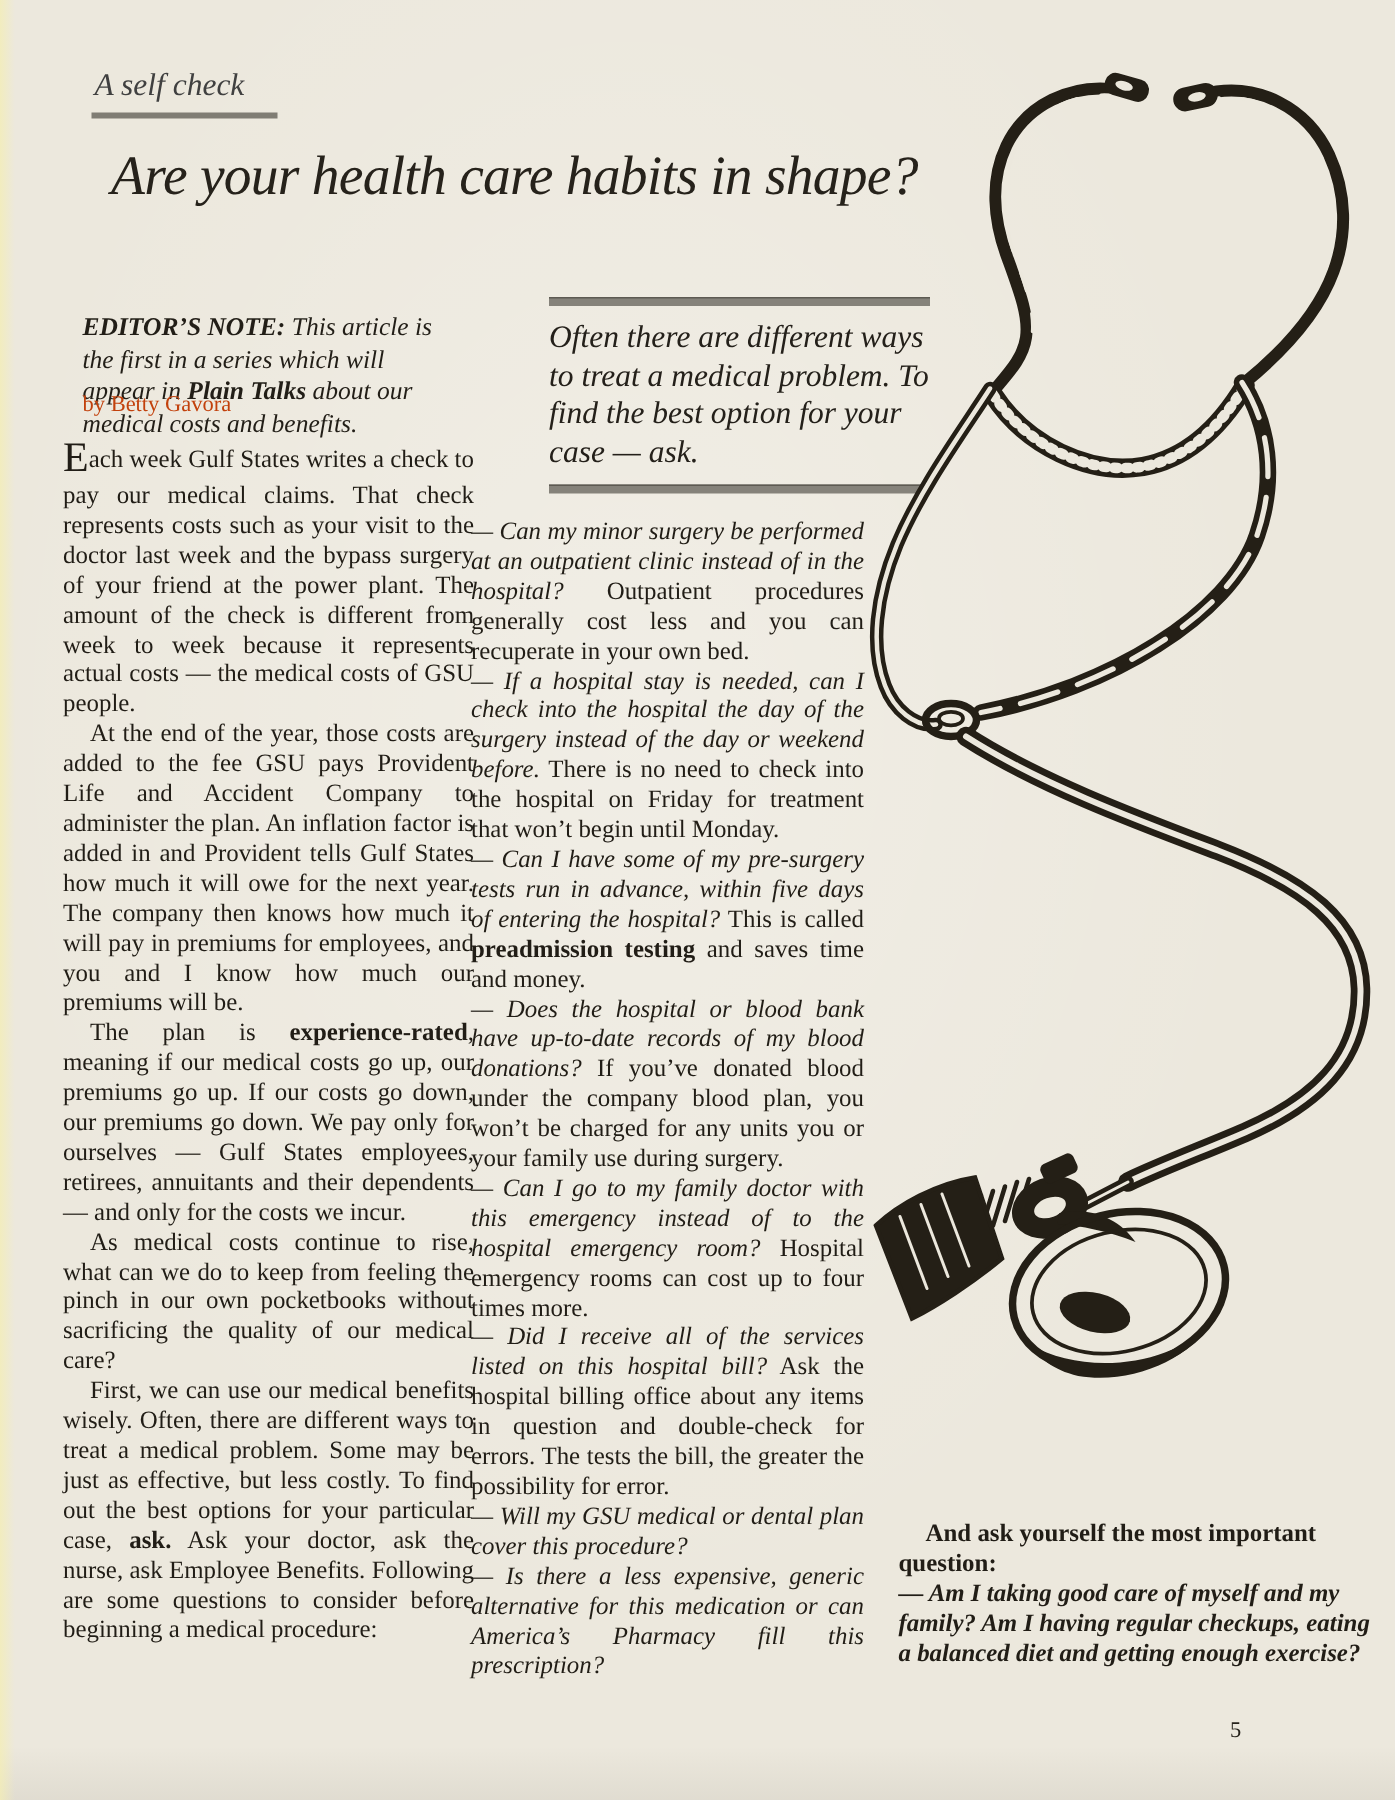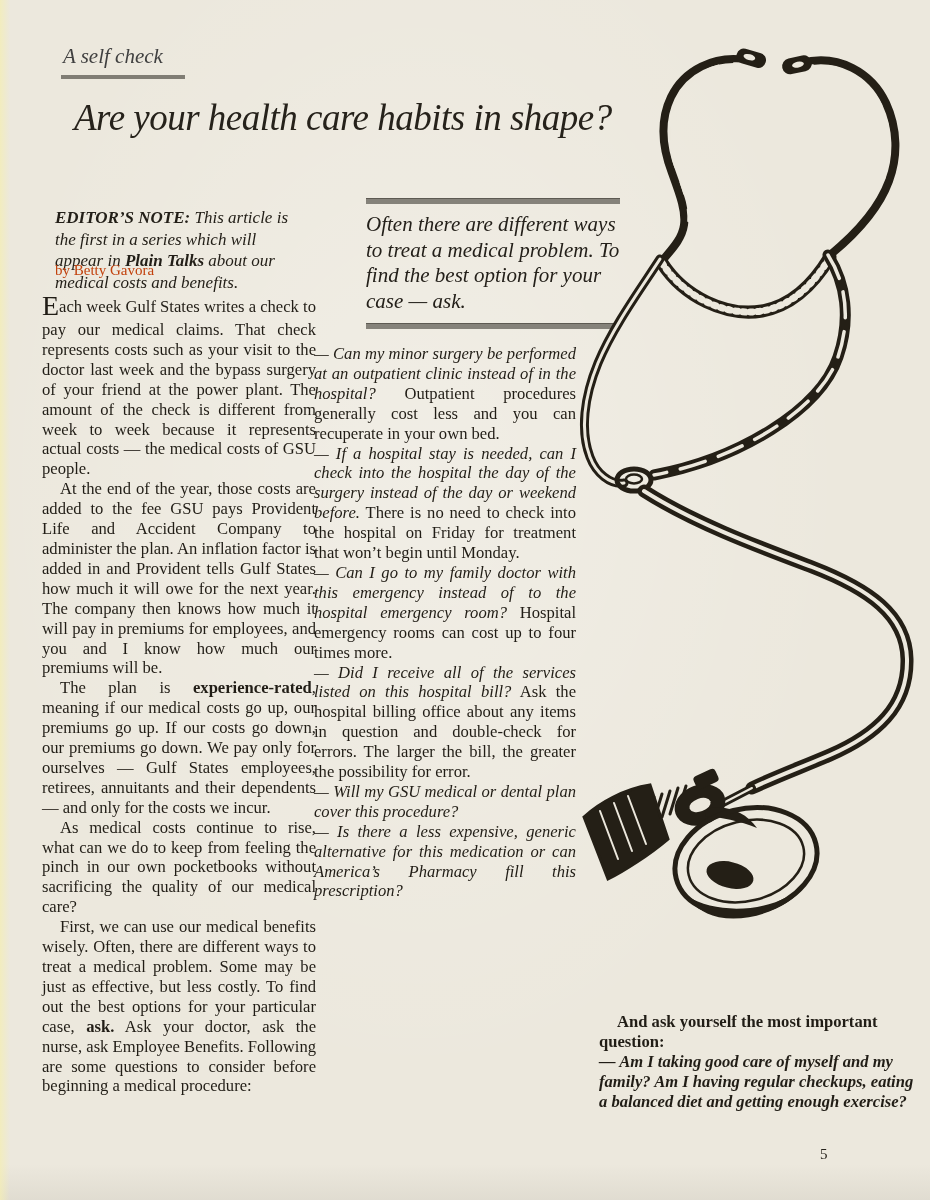--- a/index.html
+++ b/index.html
@@ -81,22 +81,24 @@
 
 <div class="pullquote">
   <div class="pq-rule"></div>
   <p class="pq-text">Often there are different ways to treat a medical problem. To find the best option for your case — ask.</p>
   <div class="pq-rule"></div>
 </div>
 
 <div class="col col2">
   <p><span class="seg-i">— Can my minor surgery be performed at an outpatient clinic instead of in the hospital?</span><span> Outpatient procedures generally cost less and you can recuperate in your own bed.</span></p>
   <p><span class="seg-i">— If a hospital stay is needed, can I check into the hospital the day of the surgery instead of the day or weekend before.</span><span> There is no need to check into the hospital on Friday for treatment that won’t begin until Monday.</span></p>
+  <p><span class="seg-i">— Can I have some of my pre-surgery tests run in advance, within five days of entering the hospital?</span><span> This is called </span><span class="seg-b">preadmission testing</span><span> and saves time and money.</span></p>
+  <p><span class="seg-i">— Does the hospital or blood bank have up-to-date records of my blood donations?</span><span> If you’ve donated blood under the company blood plan, you won’t be charged for any units you or your family use during surgery.</span></p>
   <p><span class="seg-i">— Can I go to my family doctor with this emergency instead of to the hospital emergency room?</span><span> Hospital emergency rooms can cost up to four times more.</span></p>
-  <p><span class="seg-i">— Did I receive all of the services listed on this hospital bill?</span><span> Ask the hospital billing office about any items in question and double-check for errors. The larger the bill, the greater the possibility for error.</span></p>
+  <p><span class="seg-i">— Did I receive all of the services listed on this hospital bill?</span><span> Ask the hospital billing office about any items in question and double-check for errors. The tests the bill, the greater the possibility for error.</span></p>
   <p><span class="seg-i">— Will my GSU medical or dental plan cover this procedure?</span></p>
   <p><span class="seg-i">— Is there a less expensive, generic alternative for this medication or can America’s Pharmacy fill this prescription?</span></p>
 </div>
 
 <div class="col col3">
   <p class="indent"><span>And ask yourself the most important question:</span></p>
   <p><span class="seg-i">— Am I taking good care of myself and my family? Am I having regular checkups, eating a balanced diet and getting enough exercise?</span></p>
 </div>
 
 <svg class="steth" viewBox="0 0 375 945" fill="none" stroke="#241f16" stroke-linecap="round">

